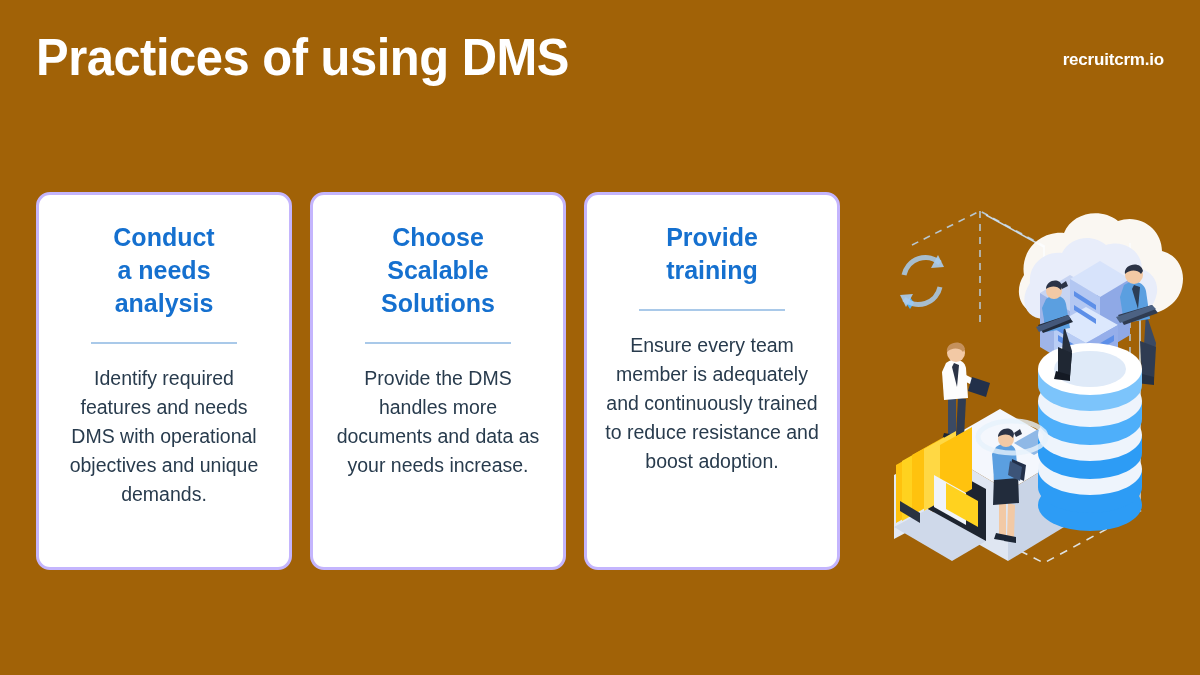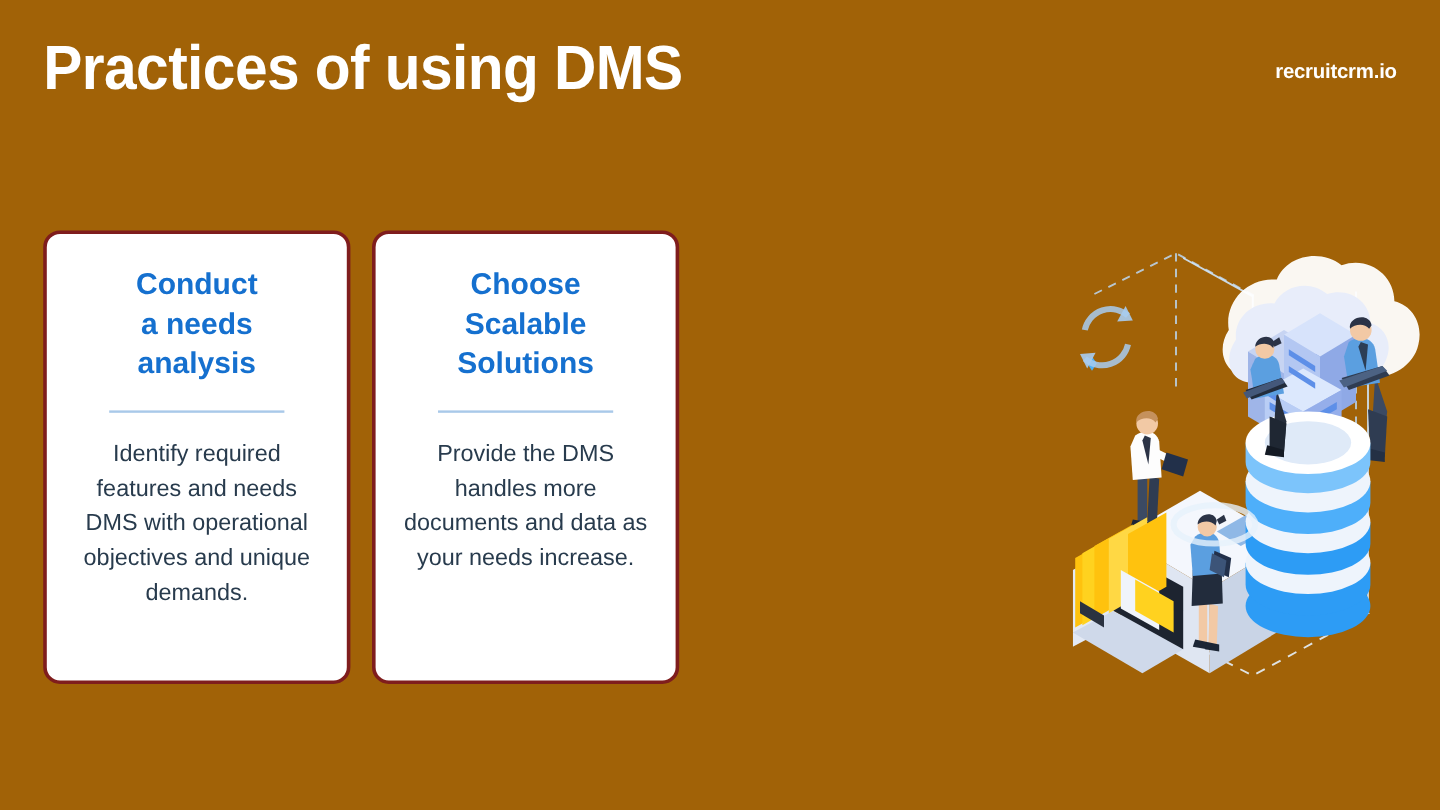--- a/index.html
+++ b/index.html
@@ -58,21 +58,21 @@
     left: 36px;
     top: 192px;
     display: flex;
     gap: 18px;
   }
   .card {
     width: 256px;
     height: 378px;
     box-sizing: border-box;
     background: #ffffff;
-    border: 3px solid #7f1d1d;
+    border: 3px solid #c4b5fd;
     border-radius: 14px;
     padding: 26px 18px 18px 18px;
     display: flex;
     flex-direction: column;
     align-items: center;
   }
   .card-title {
     color: #1570cf;
     font-size: 25px;
     font-weight: bold;
@@ -128,20 +128,26 @@
     </div>
 
     <div class="card">
       <div class="card-title">Choose
 Scalable
 Solutions</div>
       <hr class="card-divider">
       <div class="card-body">Provide the DMS handles more documents and data as your needs increase.</div>
     </div>
 
+    <div class="card">
+      <div class="card-title">Provide
+training</div>
+      <hr class="card-divider">
+      <div class="card-body">Ensure every team member is adequately and continuously trained to reduce resistance and boost adoption.</div>
+    </div>
 
   </div>
 
   <div class="illustration">
     <svg viewBox="0 0 300 400" width="300" height="400" xmlns="http://www.w3.org/2000/svg">
 
       <g stroke="#bcd8f2" stroke-width="1.6" fill="none" stroke-dasharray="7 6" opacity="0.85">
         <path d="M18,70 L86,36 L152,72"></path>
         <path d="M86,36 L86,150"></path>
         <path d="M236,68 L236,232"></path>

